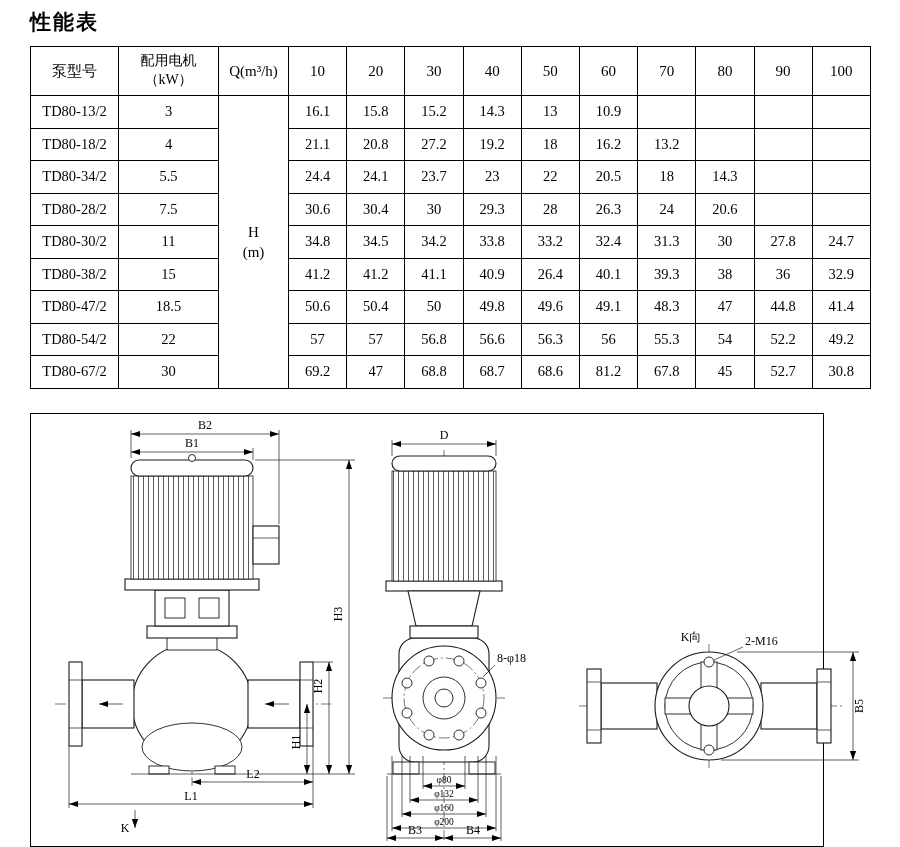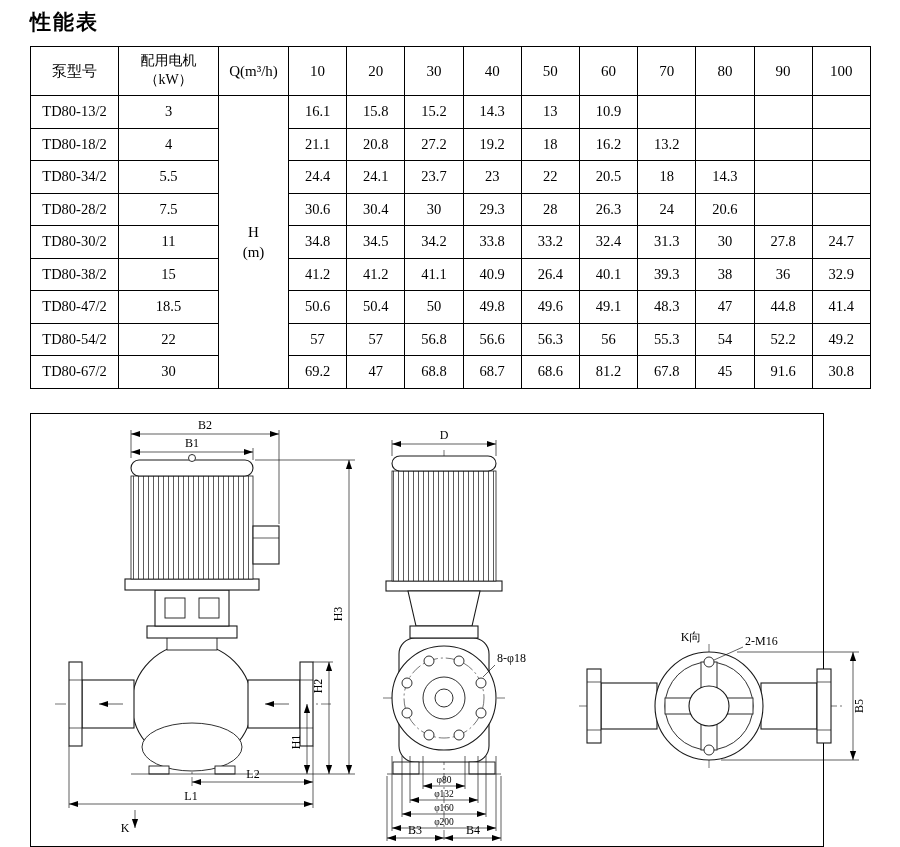--- a/index.html
+++ b/index.html
@@ -177,21 +177,21 @@
           <td>TD80-67/2</td>
           <td>30</td>
           <td>69.2</td>
           <td>47</td>
           <td>68.8</td>
           <td>68.7</td>
           <td>68.6</td>
           <td>81.2</td>
           <td>67.8</td>
           <td>45</td>
-          <td>91.6</td>
+          <td>52.7</td>
           <td>30.8</td>
         </tr>
       </tbody>
   </table>
 
   <div class="drawing-box">
     <svg width="838" height="432" viewBox="0 0 838 432">
       <defs>
         <marker id="arr" viewBox="0 0 10 8" refX="9.5" refY="4" markerWidth="10" markerHeight="8" orient="auto-start-reverse" markerUnits="userSpaceOnUse">
           <path d="M0.5,0.9 L9.5,4 L0.5,7.1 Z" fill="#000"></path>

